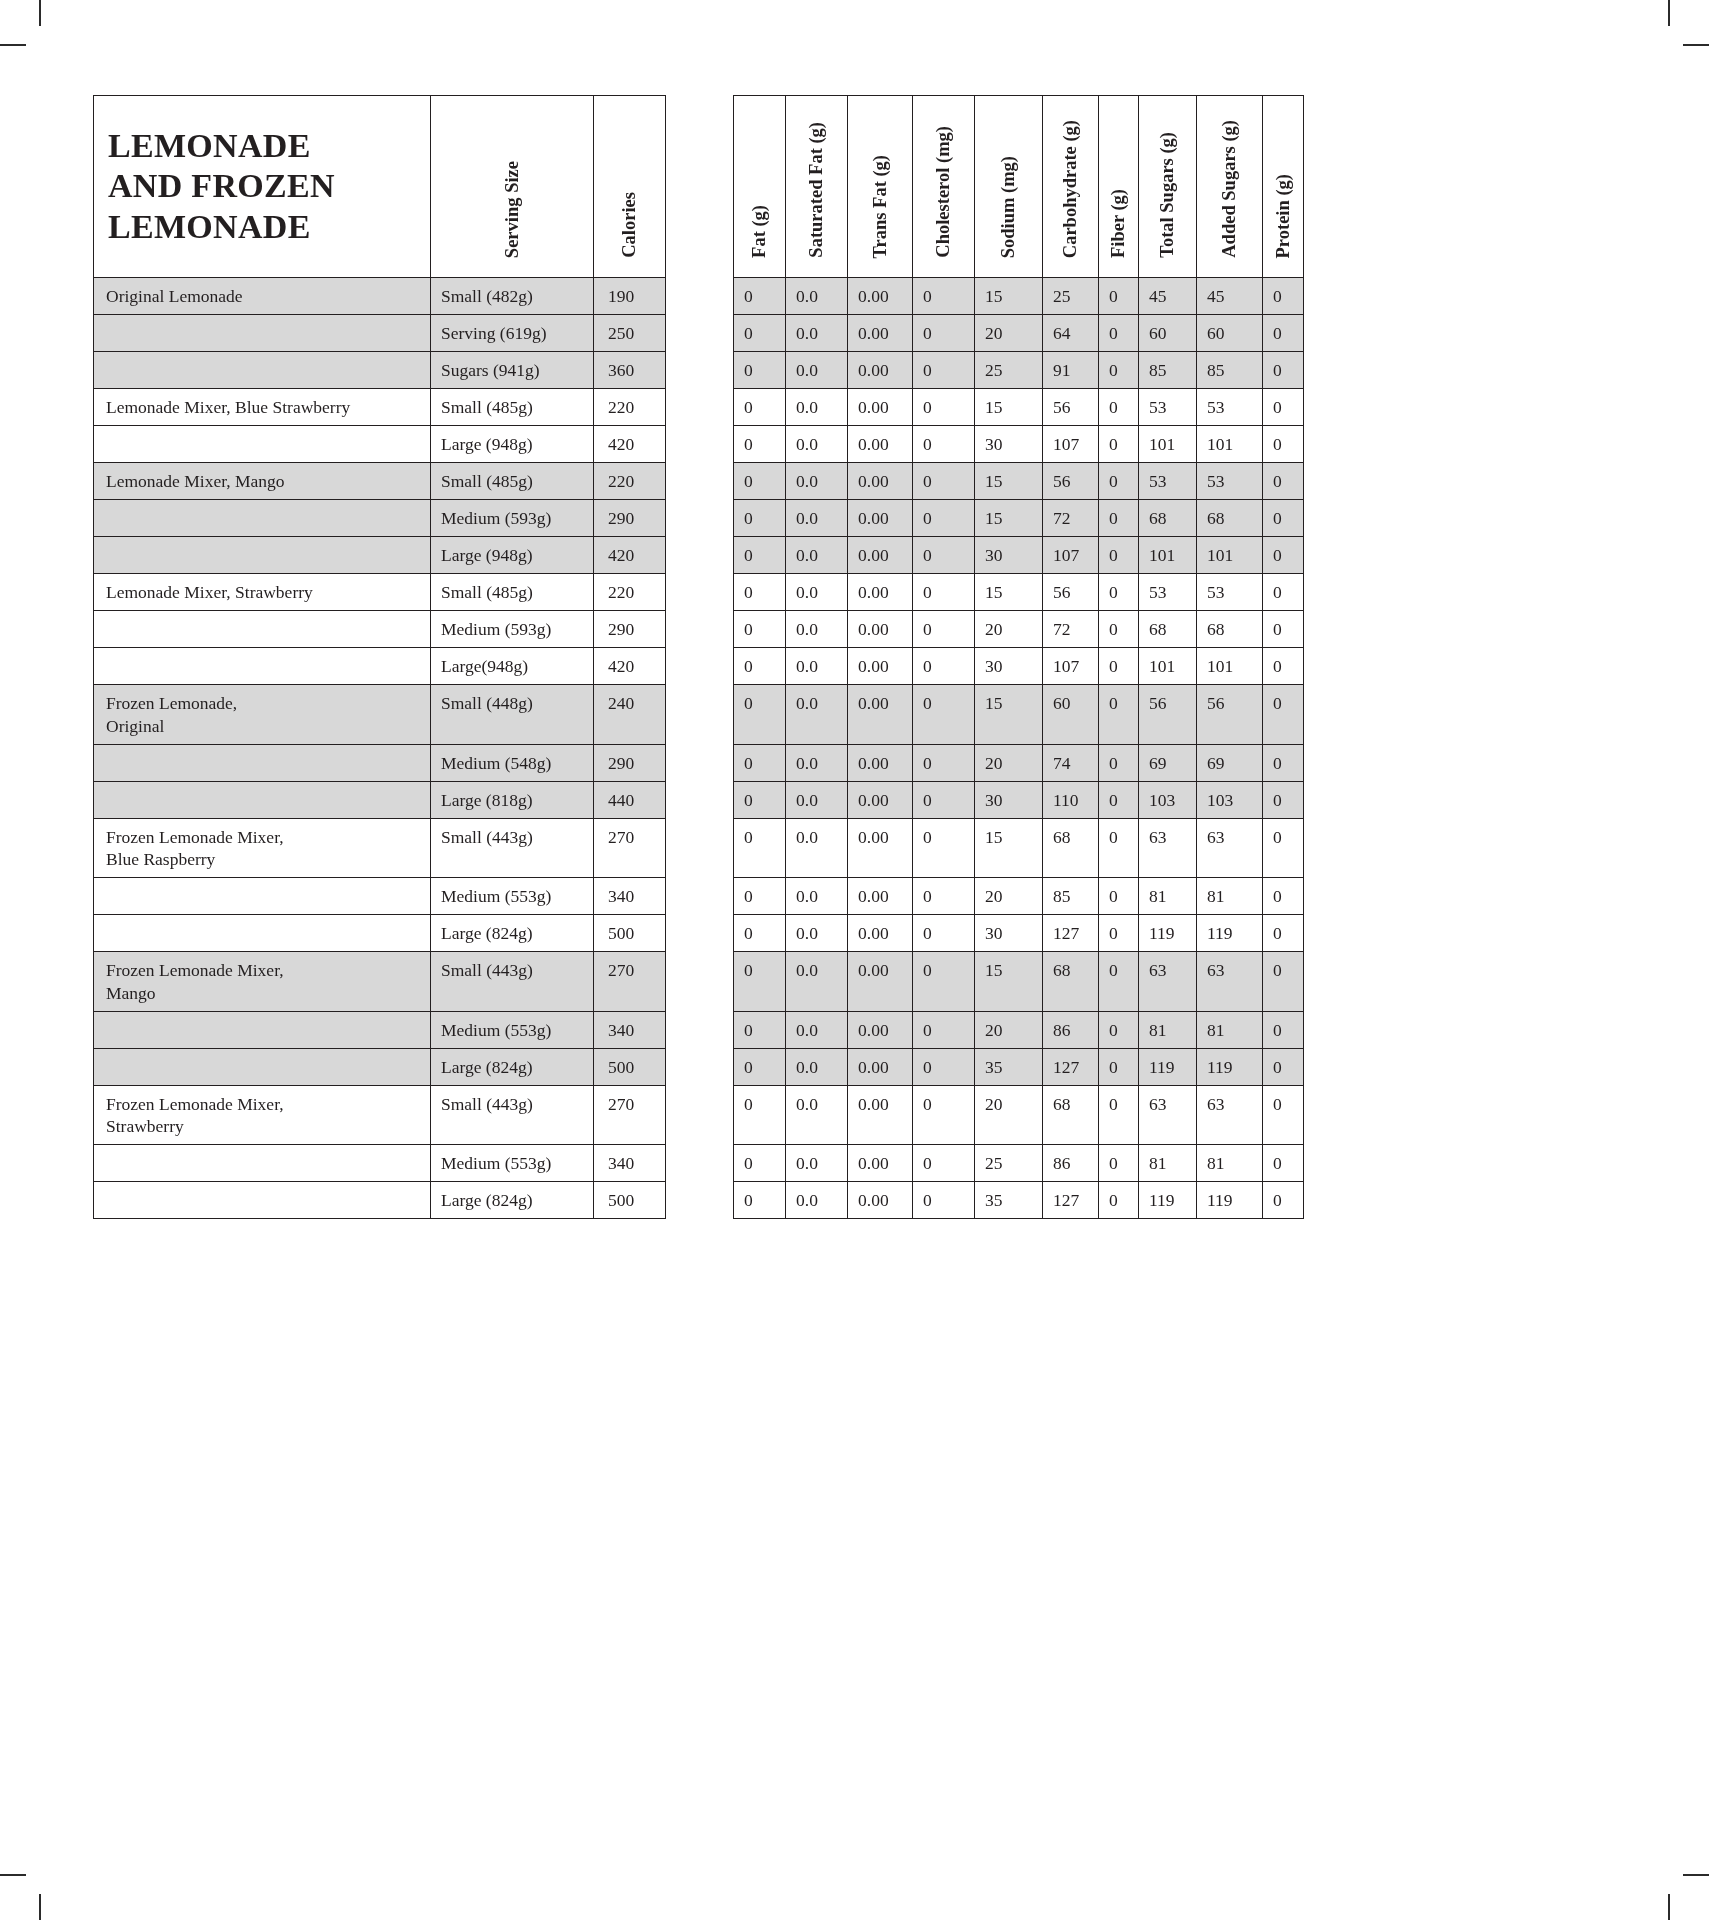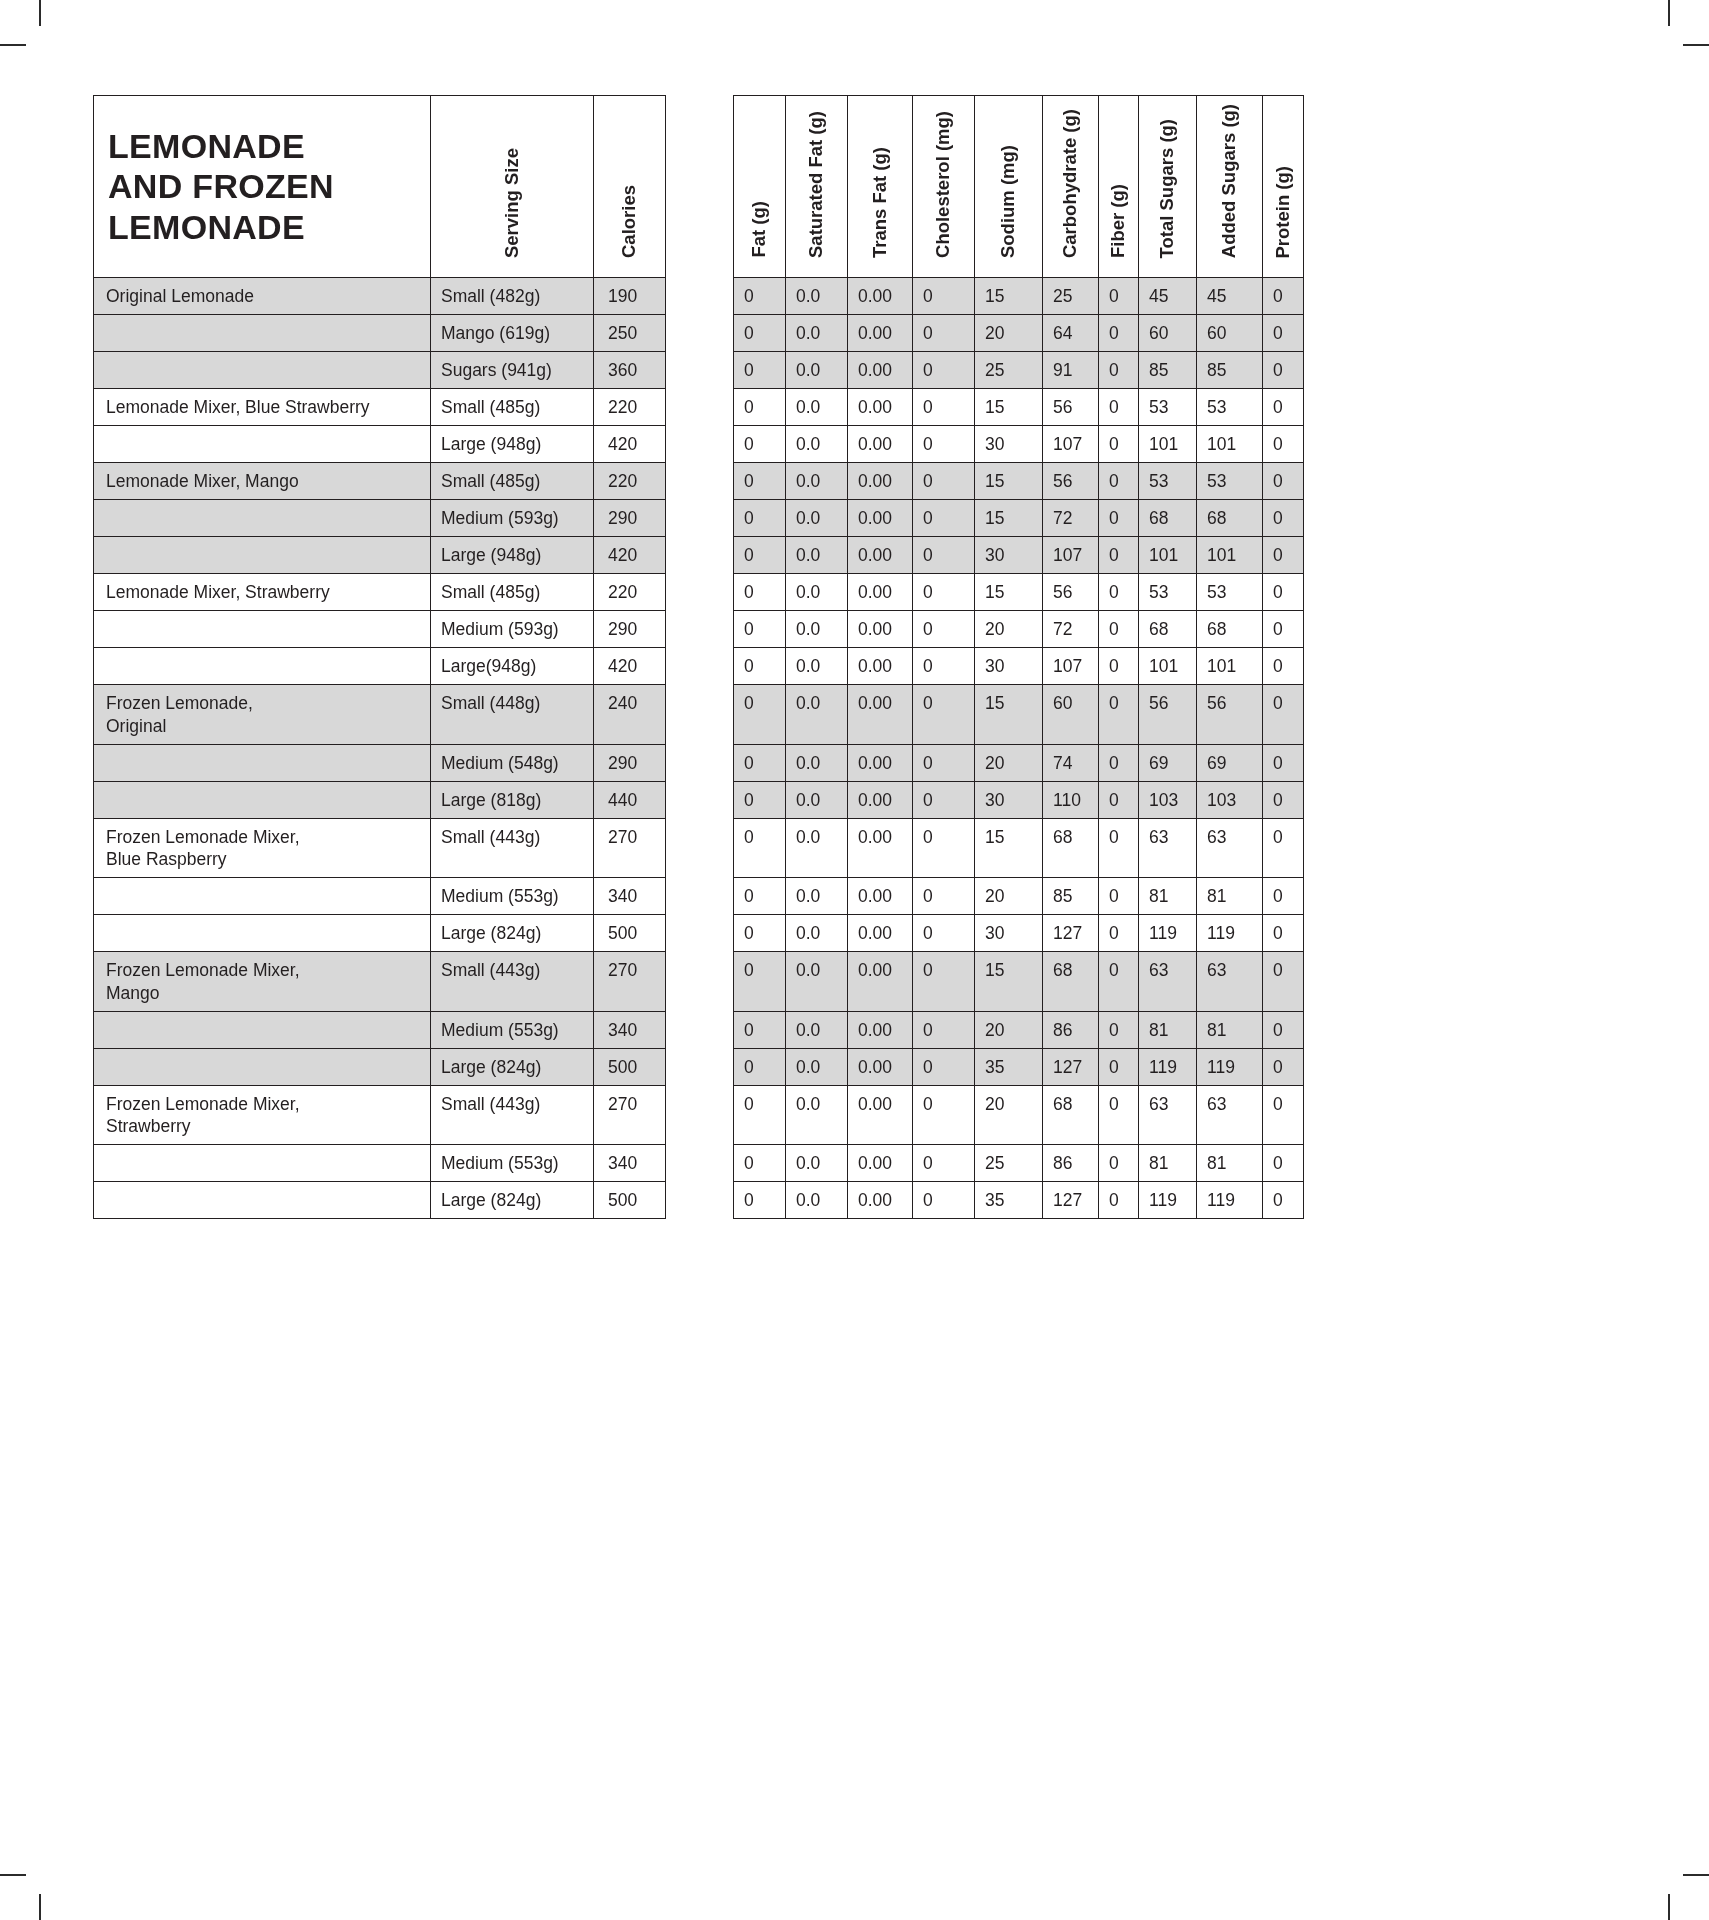--- a/index.html
+++ b/index.html
@@ -5,21 +5,21 @@
   * { margin: 0; padding: 0; box-sizing: border-box; }
   html, body { background: #ffffff; }
   body {
     width: 1709px;
     height: 1920px;
     position: relative;
     font-family: "Liberation Sans", "DejaVu Sans", sans-serif;
     color: var(--text, #231f20);
     overflow: hidden;
   }
-  .page { position: absolute; inset: 0; background: var(--page-bg, #ffffff); }
+  .page { position: absolute; inset: 0; background: var(--page-bg, #ffffff); font-family: Liberation Serif, serif; }
 
   
   .crop { position: absolute; background: #2b2b2b; }
   .crop.v { width: 2px; height: 26px; }
   .crop.h { width: 26px; height: 2px; }
 
   table.nutrition {
     position: absolute;
     left: 93px;
     top: 95px;
@@ -132,21 +132,21 @@
           <td>0</td>
           <td>15</td>
           <td>25</td>
           <td>0</td>
           <td>45</td>
           <td>45</td>
           <td>0</td>
         </tr>
         <tr class="shaded">
           <td class="name"></td>
-          <td>Mango (619g)</td>
+          <td>Serving (619g)</td>
           <td class="cal">250</td>
           <td class="gap"></td>
           <td>0</td>
           <td>0.0</td>
           <td>0.00</td>
           <td>0</td>
           <td>20</td>
           <td>64</td>
           <td>0</td>
           <td>60</td>

